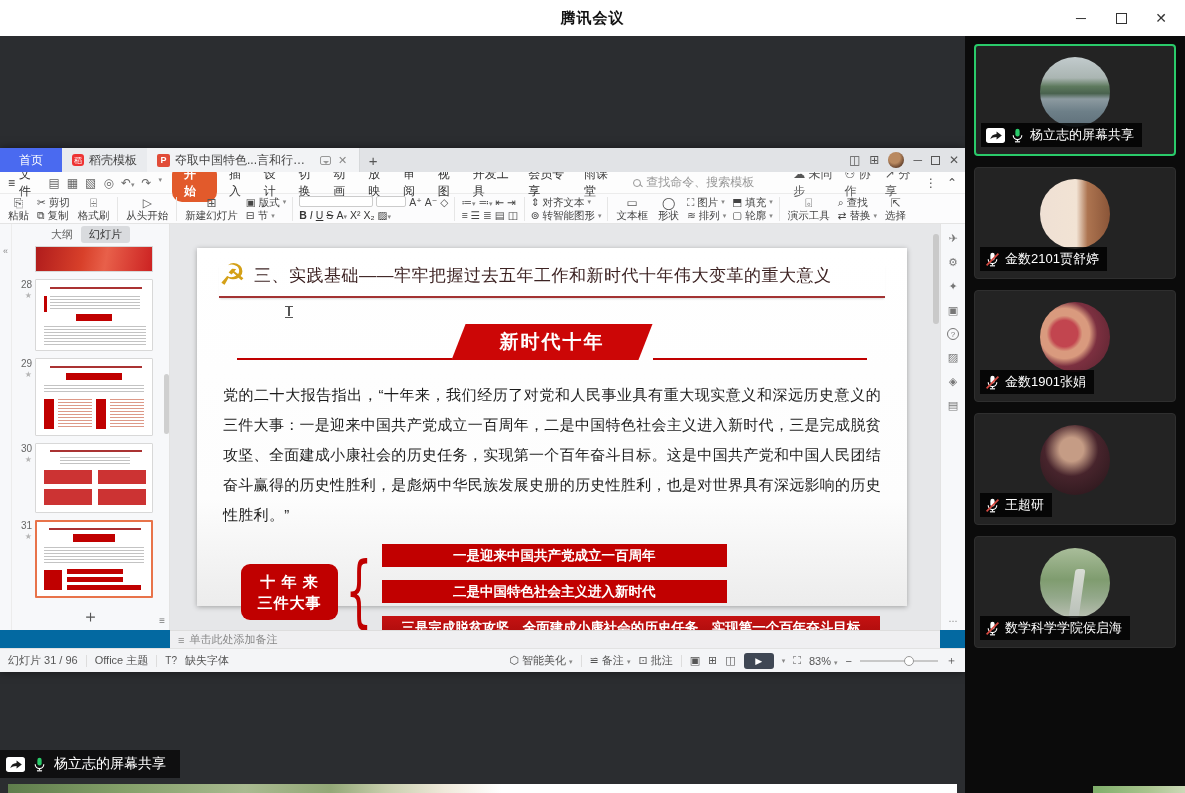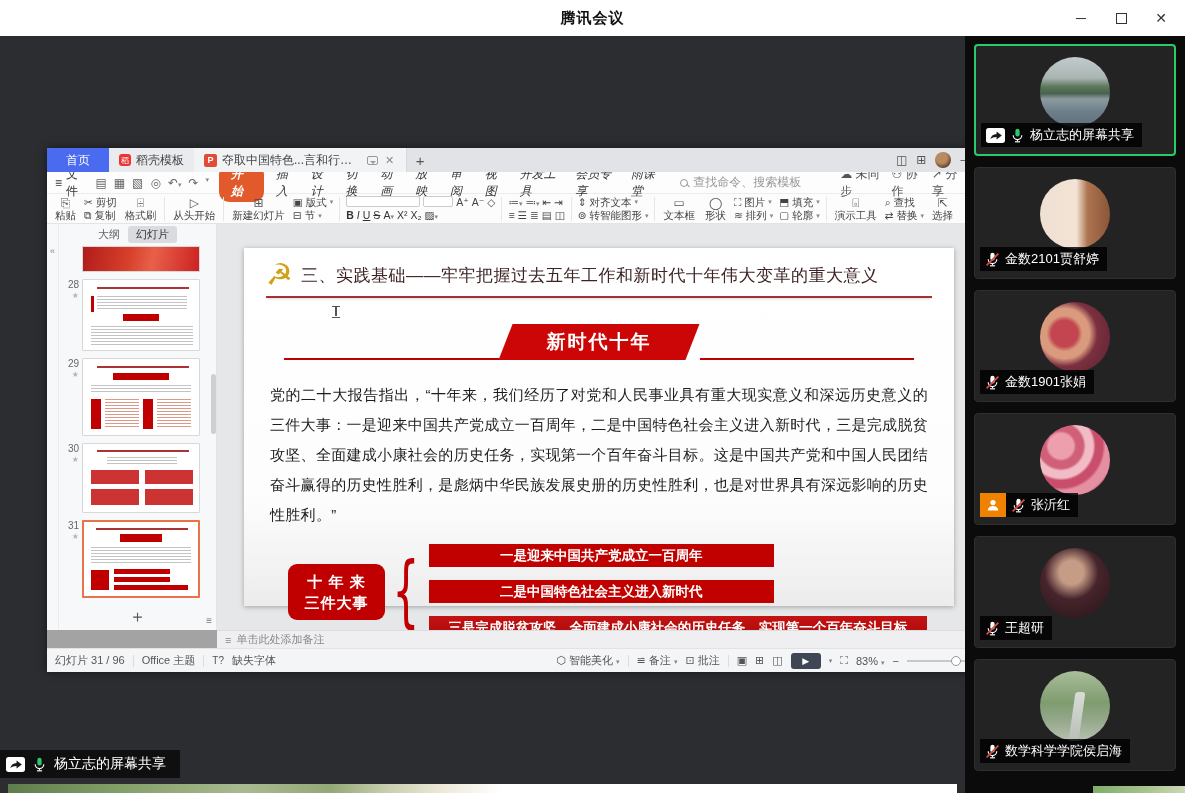--- a/index.html
+++ b/index.html
@@ -10,21 +10,21 @@
   .titlebar { position:absolute; left:0; top:0; width:1185px; height:36px; background:#ffffff; display:flex; align-items:center; justify-content:center; }
   .tb-title { font-size:15px; color:#111; font-weight:bold; letter-spacing:1px; }
   .tb-controls { position:absolute; right:4px; top:0; height:36px; display:flex; }
   .tb-btn { width:40px; height:36px; display:flex; align-items:center; justify-content:center; color:#333; font-size:14px; cursor:default; }
   .tb-box { width:11px; height:11px; border:1.5px solid #333; display:inline-block; }
 
   
   .stage { position:absolute; left:0; top:36px; width:965px; height:757px; background:#2b2d30; overflow:hidden; }
 
   
-  .wps { position:absolute; left:0; top:112px; width:965px; height:524px; background:#a3a3a3; font-size:12px; color:#333; box-shadow:0 0 8px rgba(0,0,0,.5);margin-left:47px; }
+  .wps { position:absolute; left:0; top:112px; width:965px; height:524px; background:#0369a1; font-size:12px; color:#333; box-shadow:0 0 8px rgba(0,0,0,.5); }
 
   
   .wps-tabbar { height:24px; background:#e1e3e6; display:flex; align-items:stretch; position:relative; }
   .wtab { display:flex; align-items:center; gap:5px; padding:0 10px; font-size:12px; color:#444; }
   .wtab-home { background:#4a6af0; color:#fff; width:62px; justify-content:center; }
   .wtab-docer { background:#e9ebee; }
   .docer-dot { width:12px; height:12px; border-radius:3px; background:#e33; color:#fff; font-size:8px; display:inline-flex; align-items:center; justify-content:center; }
   .wtab-doc { background:#f2f3f5; max-width:235px; border-right:1px solid #d6d8da; }
   .ppt-ico { width:13px; height:13px; background:#e14c38; border-radius:2px; color:#fff; font-size:9px; font-weight:bold; display:inline-flex; align-items:center; justify-content:center; flex:none; }
   .wtab-doc .t { white-space:nowrap; overflow:hidden; text-overflow:ellipsis; max-width:140px; }
@@ -33,21 +33,21 @@
   .wtab-close { color:#888; font-size:11px; padding:0 2px; }
   .wtab-new { width:26px; justify-content:center; color:#555; font-size:15px; }
   .wps-winctl { position:absolute; right:2px; top:0; height:24px; display:flex; align-items:center; gap:9px; padding-right:4px; color:#555; font-size:12px; }
   .wps-winctl .mini-avatar { width:16px; height:16px; border-radius:50%; background:radial-gradient(circle at 40% 35%, #b98960 0 40%, #6e4a33 70%, #3c2a20 100%); }
   .wps-winctl .wbox { width:9px; height:9px; border:1.2px solid #555; display:inline-block; }
 
   
   .wps-menubar { height:22px; display:flex; align-items:center; background:#fdfdfd; padding:0 8px; gap:10px; border-bottom:1px solid #ececec; }
   .m-file { display:flex; gap:4px; align-items:center; color:#333; }
   .m-icons { display:flex; gap:7px; color:#666; font-size:12px; }
-  .m-item { color:#333; padding:0 2px;font-style:italic; }
+  .m-item { color:#333; padding:0 2px; }
   .m-start { background:#e25a2b; color:#fff; border-radius:10px; padding:2px 12px; font-weight:bold; }
   .m-search { display:flex; align-items:center; gap:5px; color:#999; margin-left:6px; min-width:150px; }
   .mag { width:8px; height:8px; border:1.3px solid #999; border-radius:50%; position:relative; display:inline-block; }
   .mag:after { content:""; position:absolute; width:4px; height:1.3px; background:#999; transform:rotate(45deg); right:-3px; bottom:-1px; }
   .m-right { margin-left:auto; display:flex; align-items:center; gap:10px; color:#555; }
 
   
   .wps-ribbon { height:30px; background:#fcfcfd; border-bottom:1px solid #e4e4e4; display:flex; align-items:center; padding:0 6px; gap:6px; font-size:10.5px; color:#444; overflow:hidden; }
   .rb-div { width:1px; height:24px; background:#e6e6e6; flex:none; }
   .rb-big { display:flex; flex-direction:column; align-items:center; justify-content:center; gap:1px; line-height:1; padding:0 2px; flex:none; }
@@ -523,41 +523,20 @@
             <path d="M3 6.8a4 4 0 0 0 8 0" fill="none" stroke="#fff" stroke-width="1.1"></path>
             <line x1="7" y1="10.8" x2="7" y2="12.4" stroke="#fff" stroke-width="1.1"></line>
             <line x1="4.6" y1="12.9" x2="9.4" y2="12.9" stroke="#fff" stroke-width="1.1"></line>
             <line x1="1.5" y1="12.5" x2="12.5" y2="1.5" stroke="#d84a42" stroke-width="1.6"></line>
           </svg>
         <span>金数1901张娟</span>
       </span>
     </div>
   </div>
 
-  <div class="tile">
-    <div class="avatar av-flowers"></div>
-    <div class="nameplate">
-      <span class="host-badge">
-        <svg width="14" height="14" viewBox="0 0 14 14">
-            <circle cx="7" cy="4.6" r="2.6" fill="#fff"></circle>
-            <path d="M1.8 12.5c0-2.9 2.3-4.6 5.2-4.6s5.2 1.7 5.2 4.6z" fill="#fff"></path>
-          </svg>
-      </span>
-      <span class="np-dark">
-        <svg class="micsvg" viewBox="0 0 14 14">
-            <rect x="5" y="0.8" width="4" height="7.2" rx="2" fill="#fff"></rect>
-            <path d="M3 6.8a4 4 0 0 0 8 0" fill="none" stroke="#fff" stroke-width="1.1"></path>
-            <line x1="7" y1="10.8" x2="7" y2="12.4" stroke="#fff" stroke-width="1.1"></line>
-            <line x1="4.6" y1="12.9" x2="9.4" y2="12.9" stroke="#fff" stroke-width="1.1"></line>
-            <line x1="1.5" y1="12.5" x2="12.5" y2="1.5" stroke="#d84a42" stroke-width="1.6"></line>
-          </svg>
-        <span>张沂红</span>
-      </span>
-    </div>
-  </div>
 
   <div class="tile">
     <div class="avatar av-man"></div>
     <div class="nameplate">
       <span class="np-dark">
         <svg class="micsvg" viewBox="0 0 14 14">
             <rect x="5" y="0.8" width="4" height="7.2" rx="2" fill="#fff"></rect>
             <path d="M3 6.8a4 4 0 0 0 8 0" fill="none" stroke="#fff" stroke-width="1.1"></path>
             <line x1="7" y1="10.8" x2="7" y2="12.4" stroke="#fff" stroke-width="1.1"></line>
             <line x1="4.6" y1="12.9" x2="9.4" y2="12.9" stroke="#fff" stroke-width="1.1"></line>

